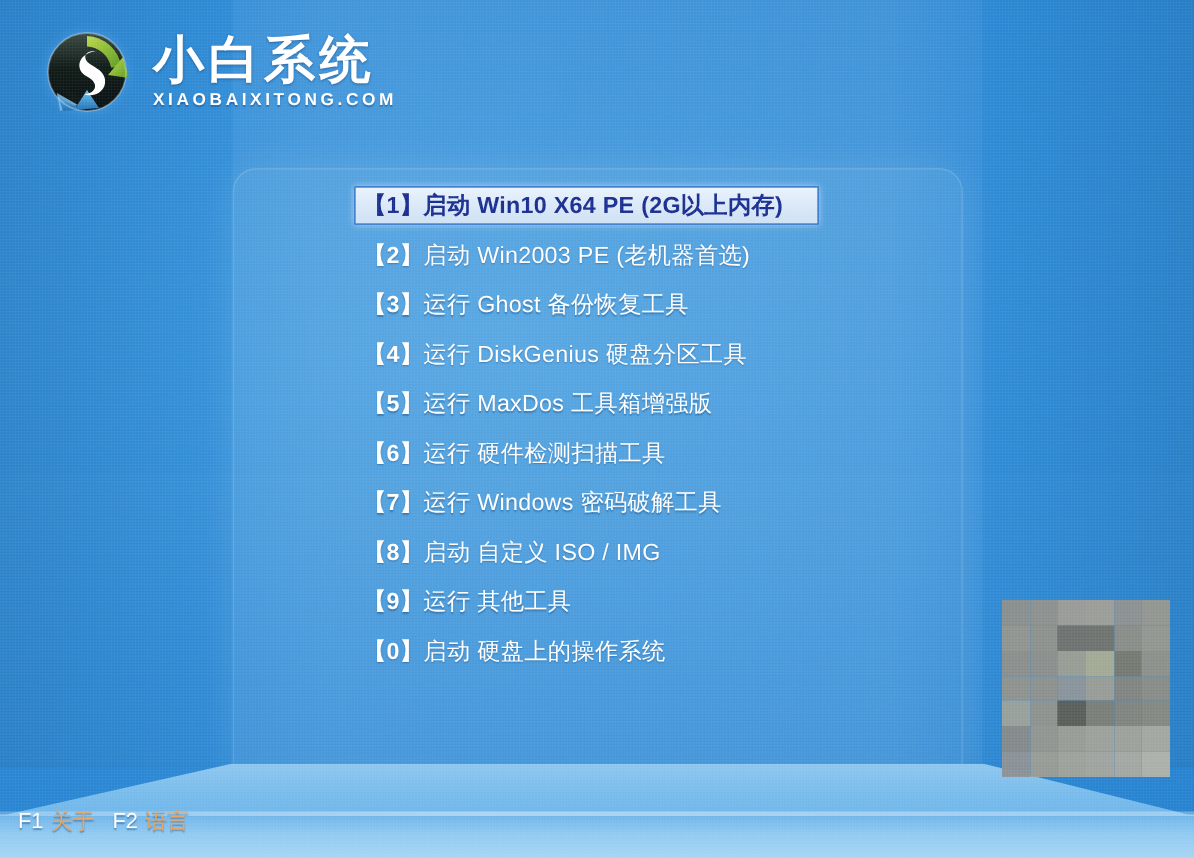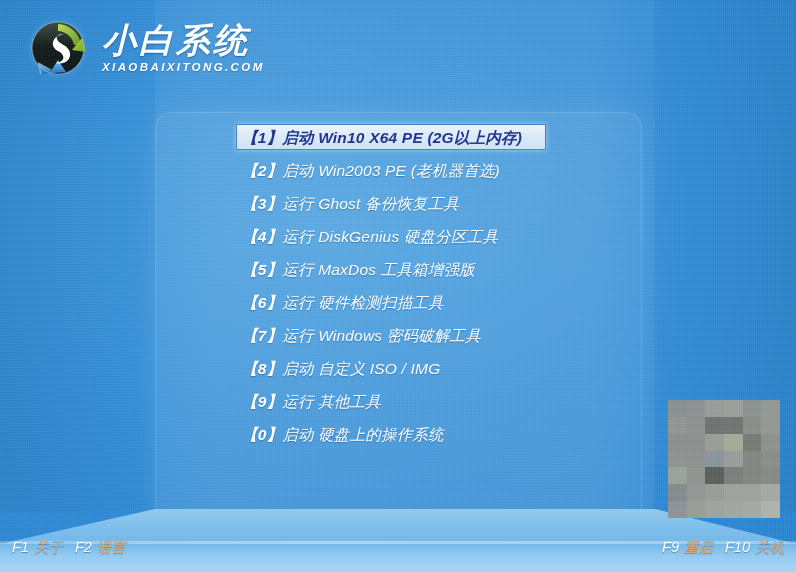--- a/index.html
+++ b/index.html
@@ -12,21 +12,20 @@
 
   .screen {
     position: relative;
     width: 796px;
     height: 572px;
     overflow: hidden;
     font-family: "Liberation Sans", "DejaVu Sans", sans-serif;
     background: #2e8bd7;
     background-image:
       radial-gradient(ellipse 760px 520px at 42% 40%, #3f9ade 0%, #2f8bd6 48%, #2480cd 100%);
-    font-style: italic;
   }
   
   .dither {
     position: absolute;
     inset: 0;
     background-image:
       repeating-linear-gradient(0deg, rgba(255,255,255,0.035) 0px, rgba(255,255,255,0.035) 1px, rgba(0,0,0,0) 1px, rgba(0,0,0,0) 2px),
       repeating-linear-gradient(90deg, rgba(255,255,255,0.03) 0px, rgba(255,255,255,0.03) 1px, rgba(0,0,0,0) 1px, rgba(0,0,0,0) 2px);
     pointer-events: none;
     z-index: 6;
@@ -332,26 +331,16 @@
     <div class="status-group">
         <span class="hint">
           <span class="fk">F1</span>
           <span class="fl">关于</span>
         </span>
         <span class="hint">
           <span class="fk">F2</span>
           <span class="fl">语言</span>
         </span>
       </div>
-    <div class="status-group">
-        <span class="hint">
-          <span class="fk">F9</span>
-          <span class="fl">重启</span>
-        </span>
-        <span class="hint">
-          <span class="fk">F10</span>
-          <span class="fl">关机</span>
-        </span>
-      </div>
   </div>
 
   <div class="dither"></div>
 </div>
 
 </body></html>

